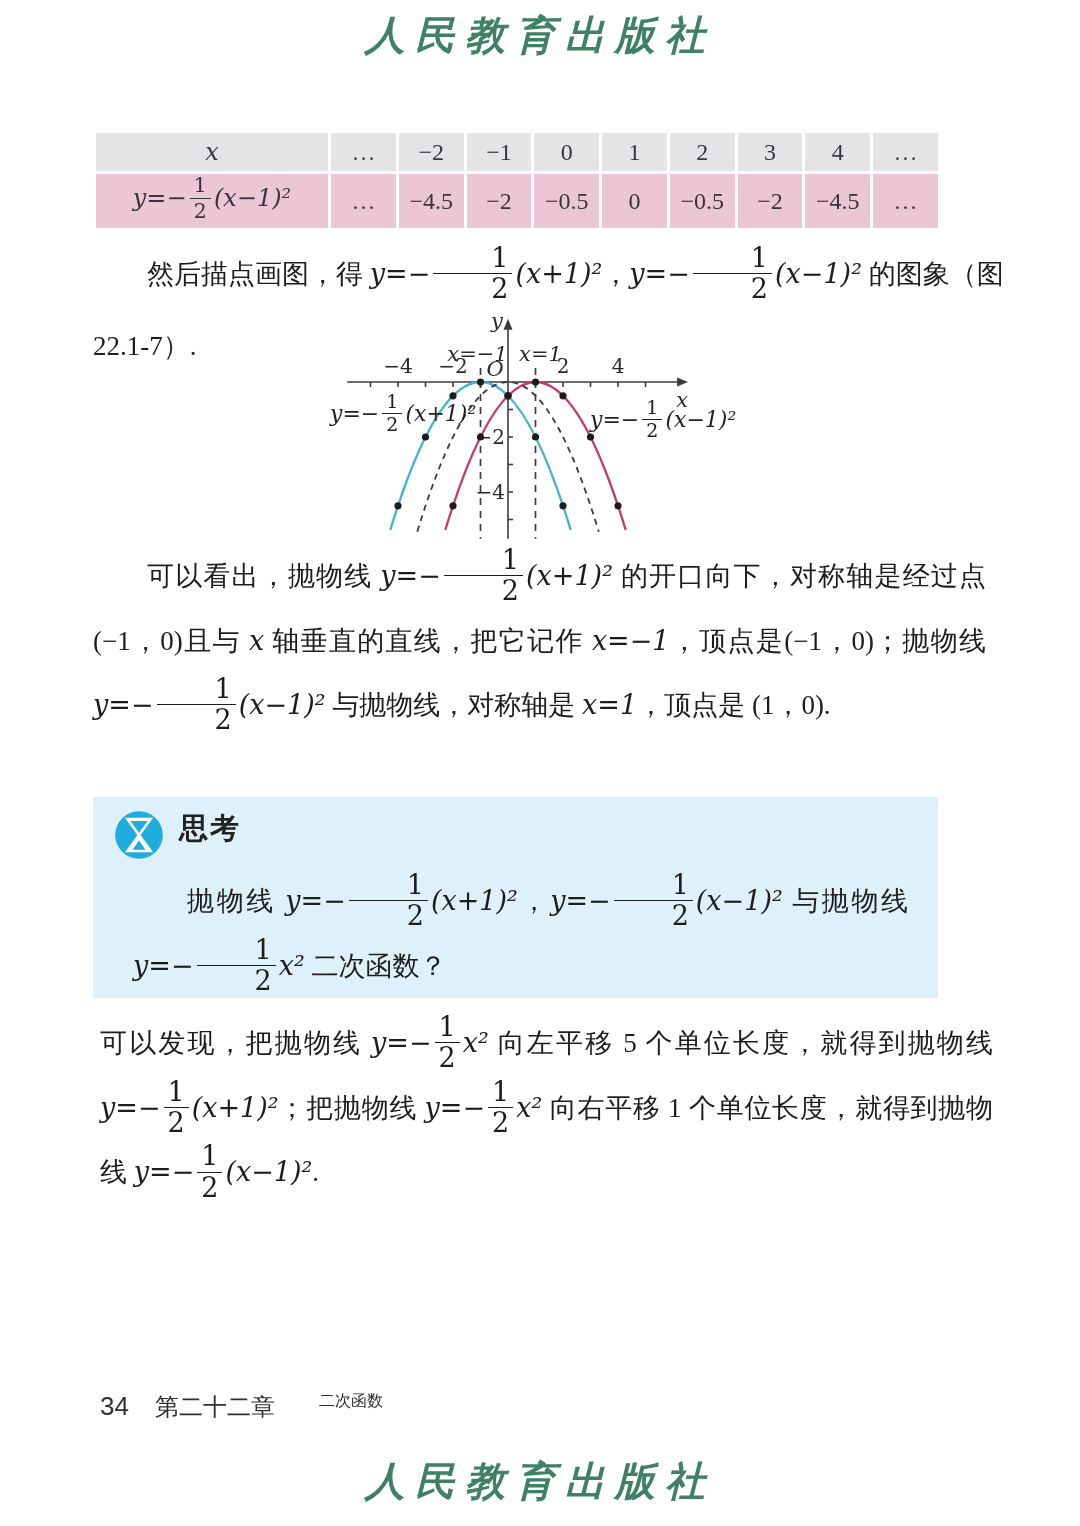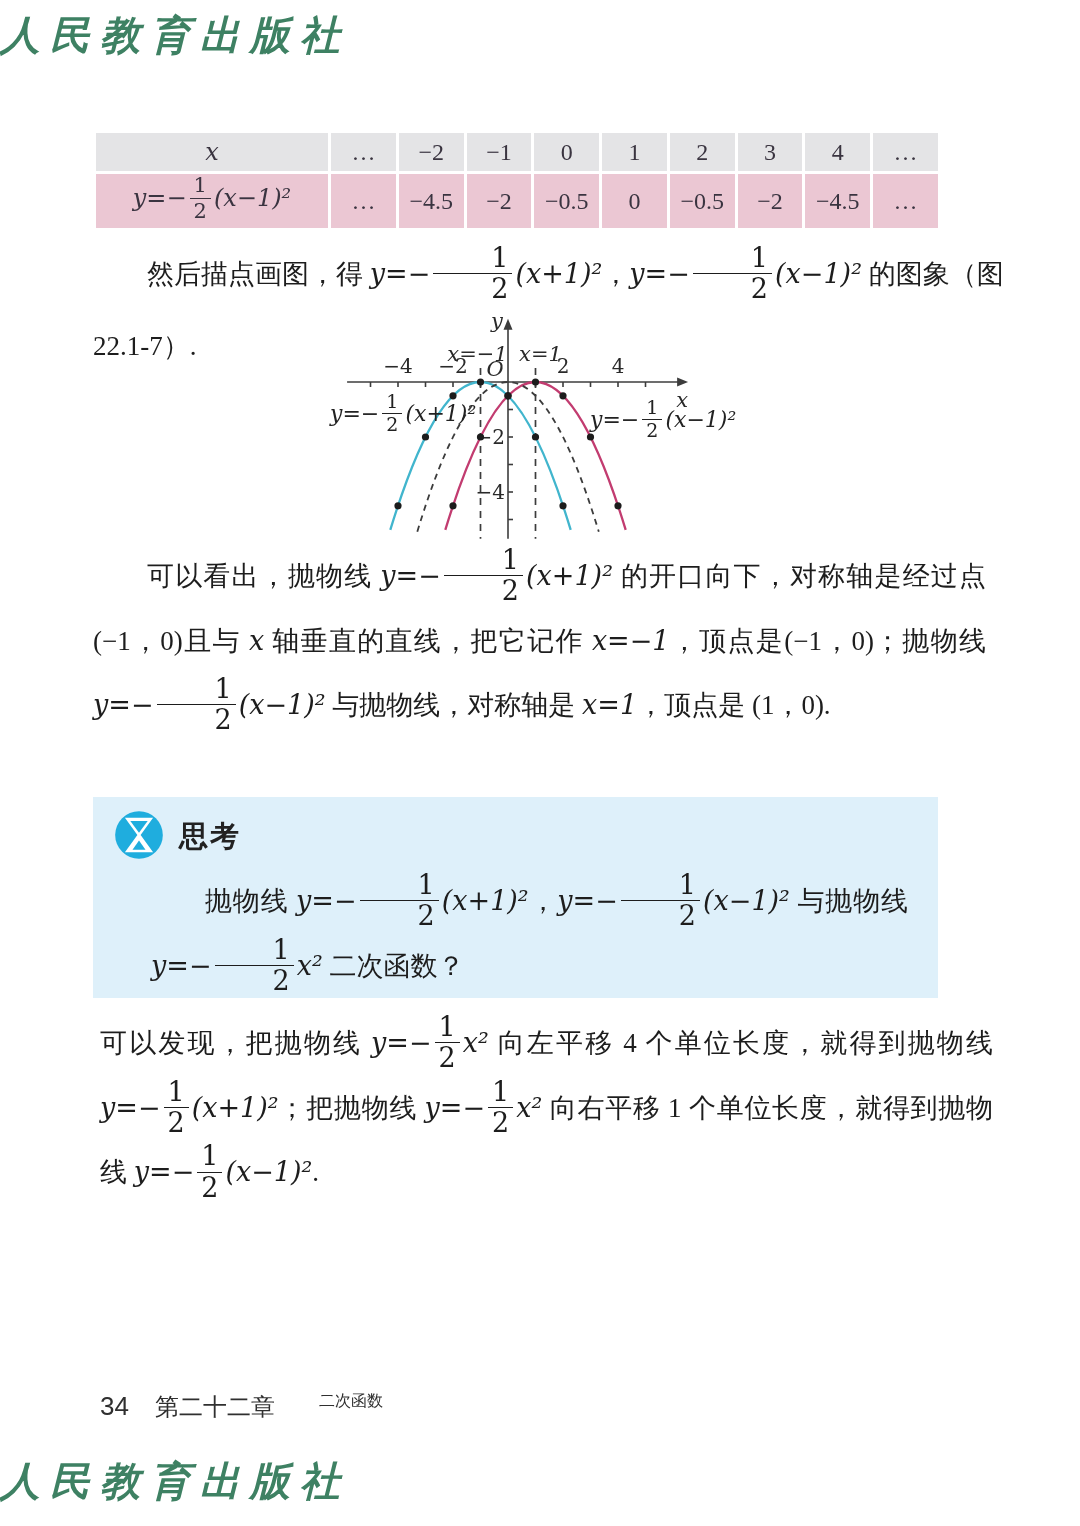--- a/index.html
+++ b/index.html
@@ -1,21 +1,21 @@
 <!DOCTYPE html>
 <html><head>
 <meta charset="utf-8">
 <style>
   html,body{margin:0;padding:0}
   body{width:1080px;height:1526px;position:relative;background:#ffffff;
        font-family:"Liberation Serif","DejaVu Serif",serif;color:#1d1d1d;overflow:hidden}
   .abs{position:absolute}
 
   
-  .logo{width:100%;text-align:left;font-family:"DejaVu Serif",serif;font-style:italic;
+  .logo{width:100%;text-align:center;font-family:"DejaVu Serif",serif;font-style:italic;
         font-weight:bold;font-size:40px;letter-spacing:10px;color:#3e8163}
   .logo-top{top:8px;left:0}
   .logo-bottom{top:1454px;left:0}
 
   
   table.vals{top:130px;left:93px;width:848px;position:absolute;border-collapse:separate;
              border-spacing:3px;table-layout:fixed;font-size:24px;color:#3a3440}
   table.vals td{text-align:center;vertical-align:middle;padding:0}
   .row-h td{background:#e4e4e6;height:38px}
   .row-v td{background:#ebc7d3;height:54px}
@@ -47,24 +47,24 @@
   .tl{font-family:"DejaVu Serif",serif;font-size:20px;fill:#2a2a2a}
   .it{font-style:italic;font-size:21px}
   .fig-lab{position:absolute;font-size:22px;display:flex;align-items:center;
            white-space:nowrap;color:#222}
   .fig-lab .frac{font-size:19px;top:0}
   .fig-caption{position:absolute;top:240px;left:0;width:360px;text-align:center;
                font-size:22px;color:#222}
 
   
   .think{top:797px;left:93px;width:845px;height:201px;background:#def0fa}
-  .think-head{display:flex;align-items:center;gap:14px;padding:12px 0 0 20px}
+  .think-head{display:flex;align-items:flex-start;gap:14px;padding:12px 0 0 20px}
   .think-head h3{margin:0;font-family:"Liberation Sans","DejaVu Sans",sans-serif;
                  font-size:29px;color:#222;letter-spacing:2px}
-  .think-body{padding:4px 30px 0 58px;font-size:27px;line-height:64px;text-indent:2em;text-align:justify}
+  .think-body{padding:4px 30px 0 40px;font-size:27px;line-height:64px;text-indent:2em;text-align:justify}
 
   
   .footer{top:1391px;left:100px;display:flex;align-items:flex-start;color:#2f2f2f}
   .footer .pageno{font-family:"Liberation Sans","DejaVu Sans",sans-serif;font-size:26px}
   .footer .chapter{margin-left:26px;font-size:24px}
   .footer .section{margin-left:44px;font-size:16px}
 </style>
 </head>
 <body>
 
@@ -211,21 +211,21 @@
         <span class="den">2</span>
       </span><span class="seg-m">(x−1)²</span><span class="seg-t"> 与抛物线 </span><span class="seg-m">y=−</span><span class="frac">
         <span class="num">1</span>
         <span class="den">2</span>
       </span><span class="seg-m">x²</span><span class="seg-t"> 二次函数？</span></div>
 </div>
 
 <div class="abs para p3"><span class="seg-t">可以发现，把抛物线 </span><span class="seg-m">y=−</span><span class="frac">
       <span class="num">1</span>
       <span class="den">2</span>
-    </span><span class="seg-m">x²</span><span class="seg-t"> 向左平移 4 个单位长度，就得到抛物线 </span><span class="seg-m">y=−</span><span class="frac">
+    </span><span class="seg-m">x²</span><span class="seg-t"> 向左平移 5 个单位长度，就得到抛物线 </span><span class="seg-m">y=−</span><span class="frac">
       <span class="num">1</span>
       <span class="den">2</span>
     </span><span class="seg-m">(x+1)²</span><span class="seg-t">；把抛物线 </span><span class="seg-m">y=−</span><span class="frac">
       <span class="num">1</span>
       <span class="den">2</span>
     </span><span class="seg-m">x²</span><span class="seg-t"> 向右平移 1 个单位长度，就得到抛物线 </span><span class="seg-m">y=−</span><span class="frac">
       <span class="num">1</span>
       <span class="den">2</span>
     </span><span class="seg-m">(x−1)²</span><span class="seg-t">.</span></div>
 

